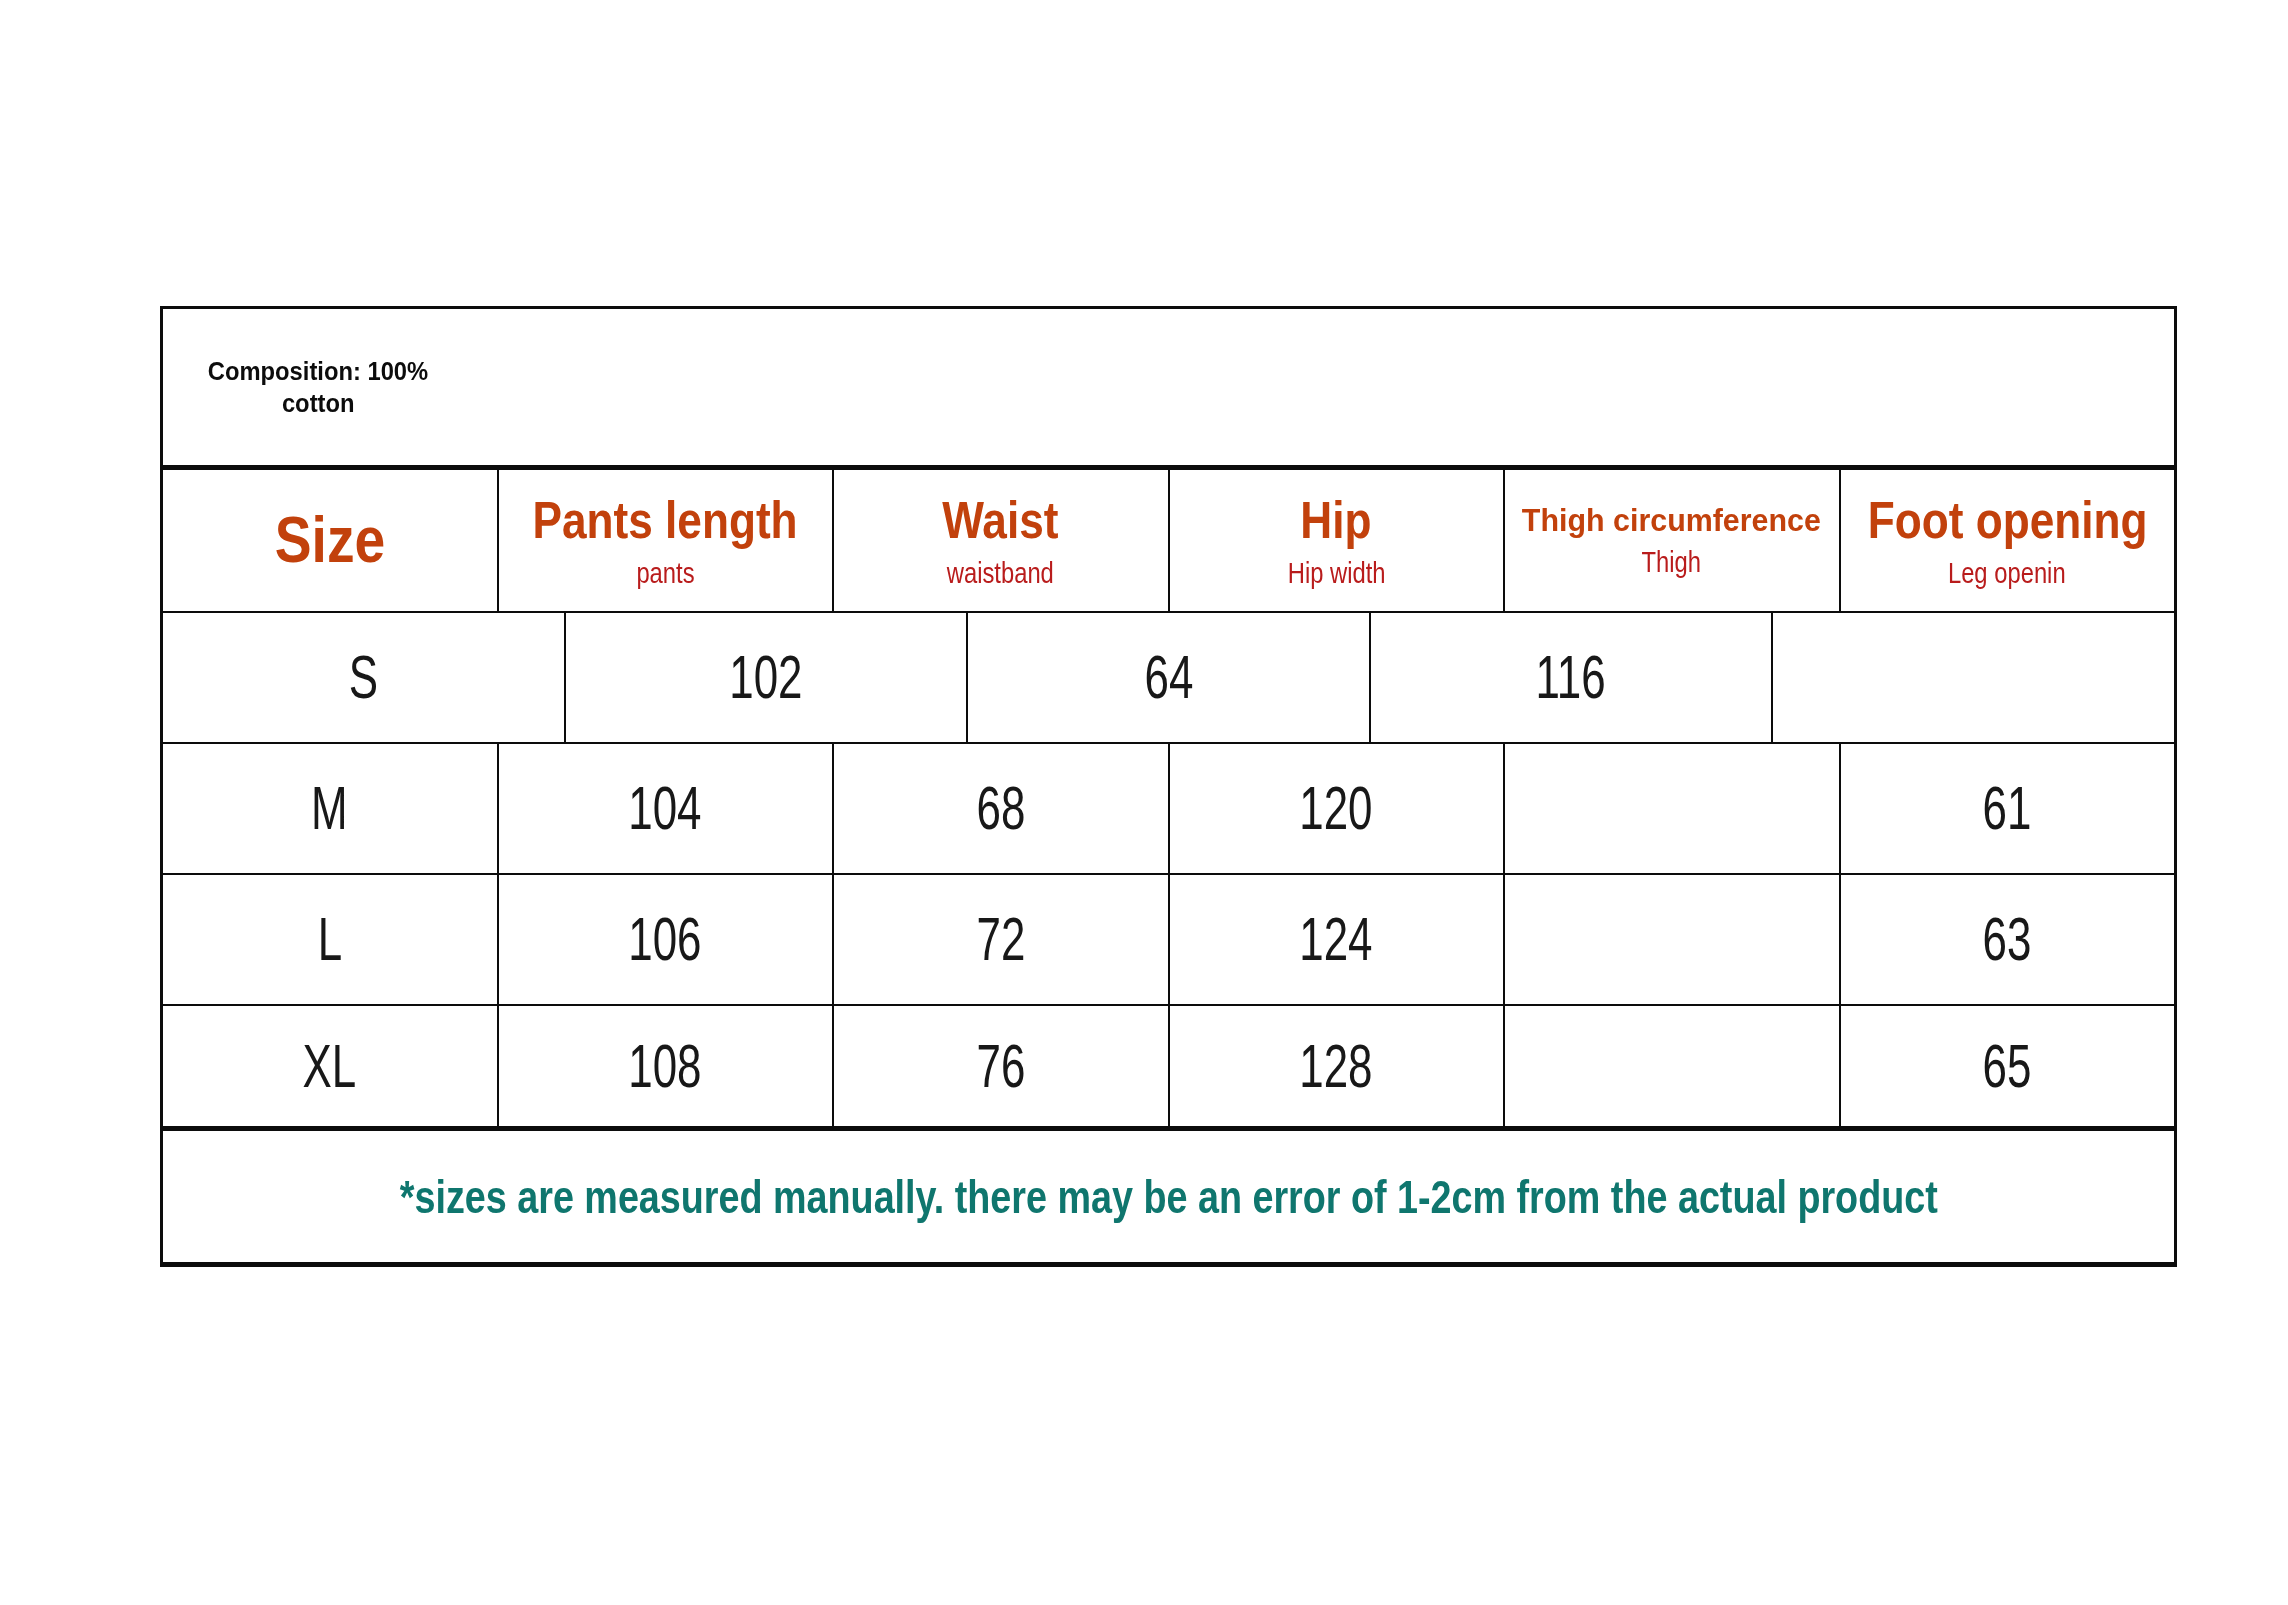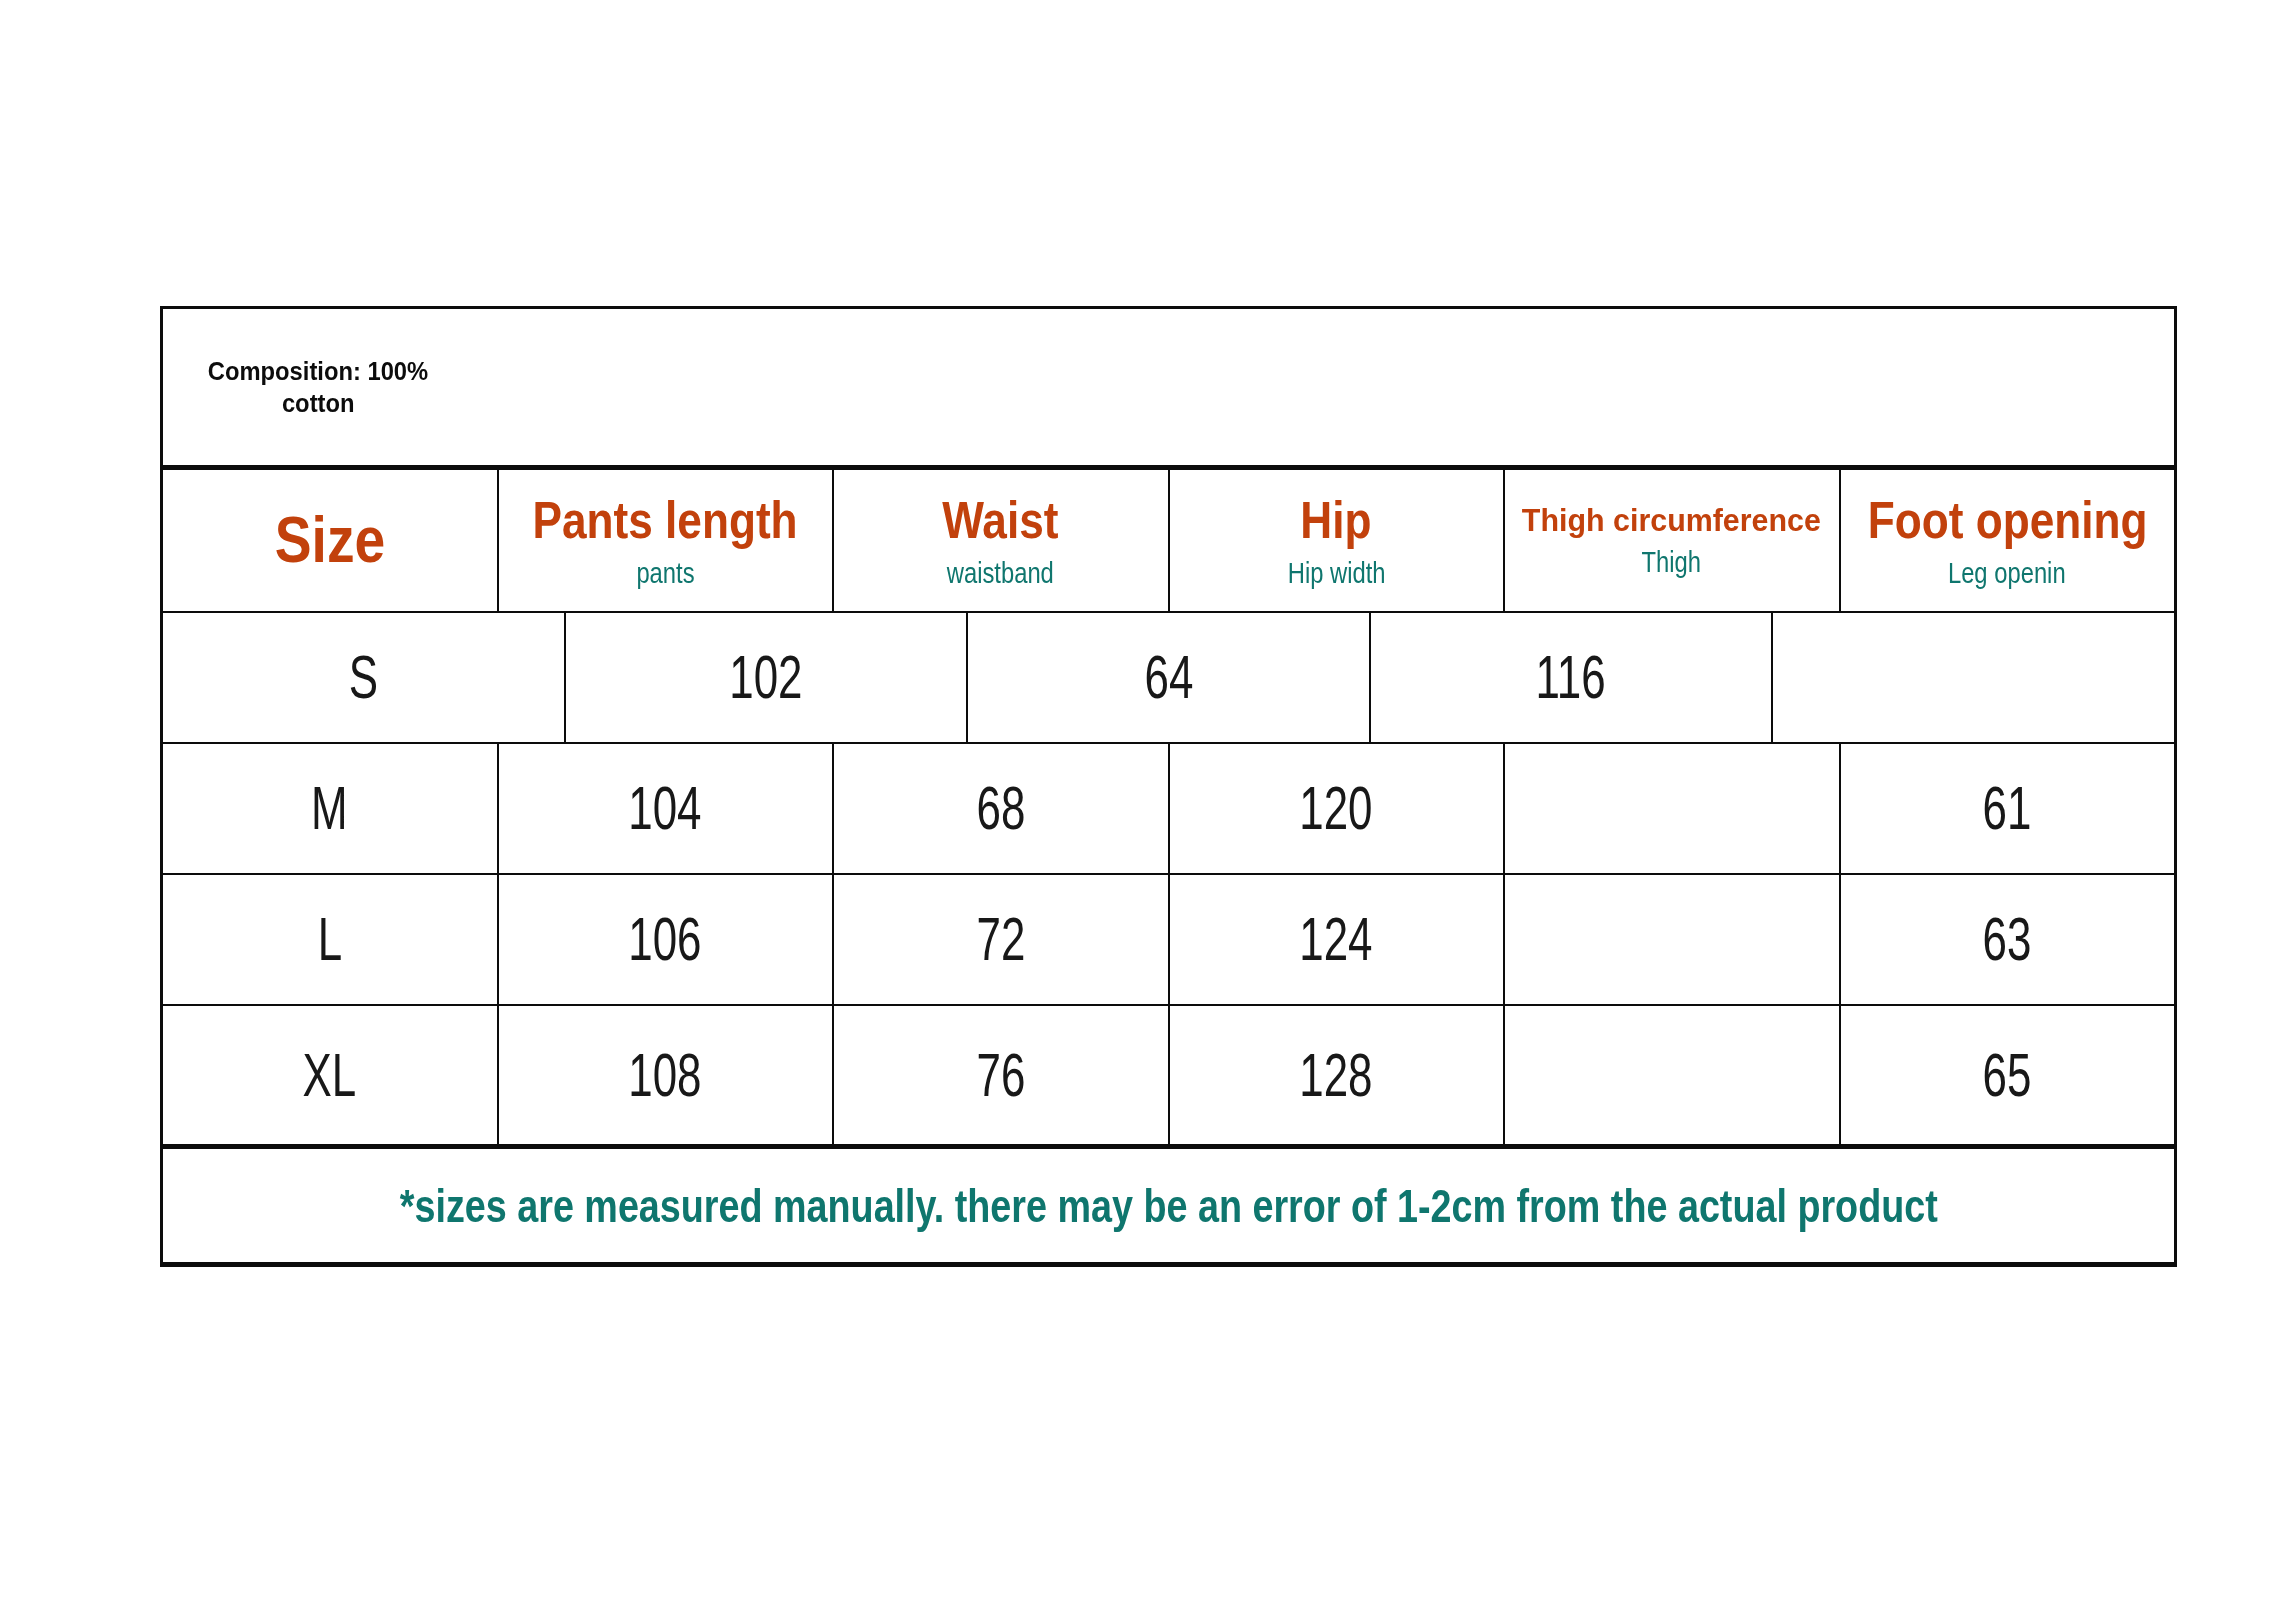--- a/index.html
+++ b/index.html
@@ -50,21 +50,21 @@
   }
   .row-header {
     height: 143px;
     border-bottom: 2.8px solid #0c0c0c;
   }
   .row-data {
     height: 131px;
     border-bottom: 2.8px solid #0c0c0c;
   }
   .row-data-last {
-    height: 143px;
+    height: 125px;
     border-bottom: 5.5px solid #0c0c0c;
   }
   .row-foot {
     flex: 1;
     align-items: center;
     justify-content: center;
   }
   .cell {
     flex: 1;
     min-width: 0;
@@ -88,21 +88,21 @@
   .h-title-big {
     font-size: 65px;
   }
   .h-title-small {
     font-size: 32px;
   }
   .h-sub {
     font-size: 29px;
     line-height: 1;
     margin-top: 11px;
-    color: #0f766e;
+    color: #b91c1c;
     font-weight: normal;
   }
   .d-val {
     font-size: 61px;
     line-height: 1;
     color: #181818;
     font-weight: normal;
   }
   .foot-text {
     font-weight: bold;

